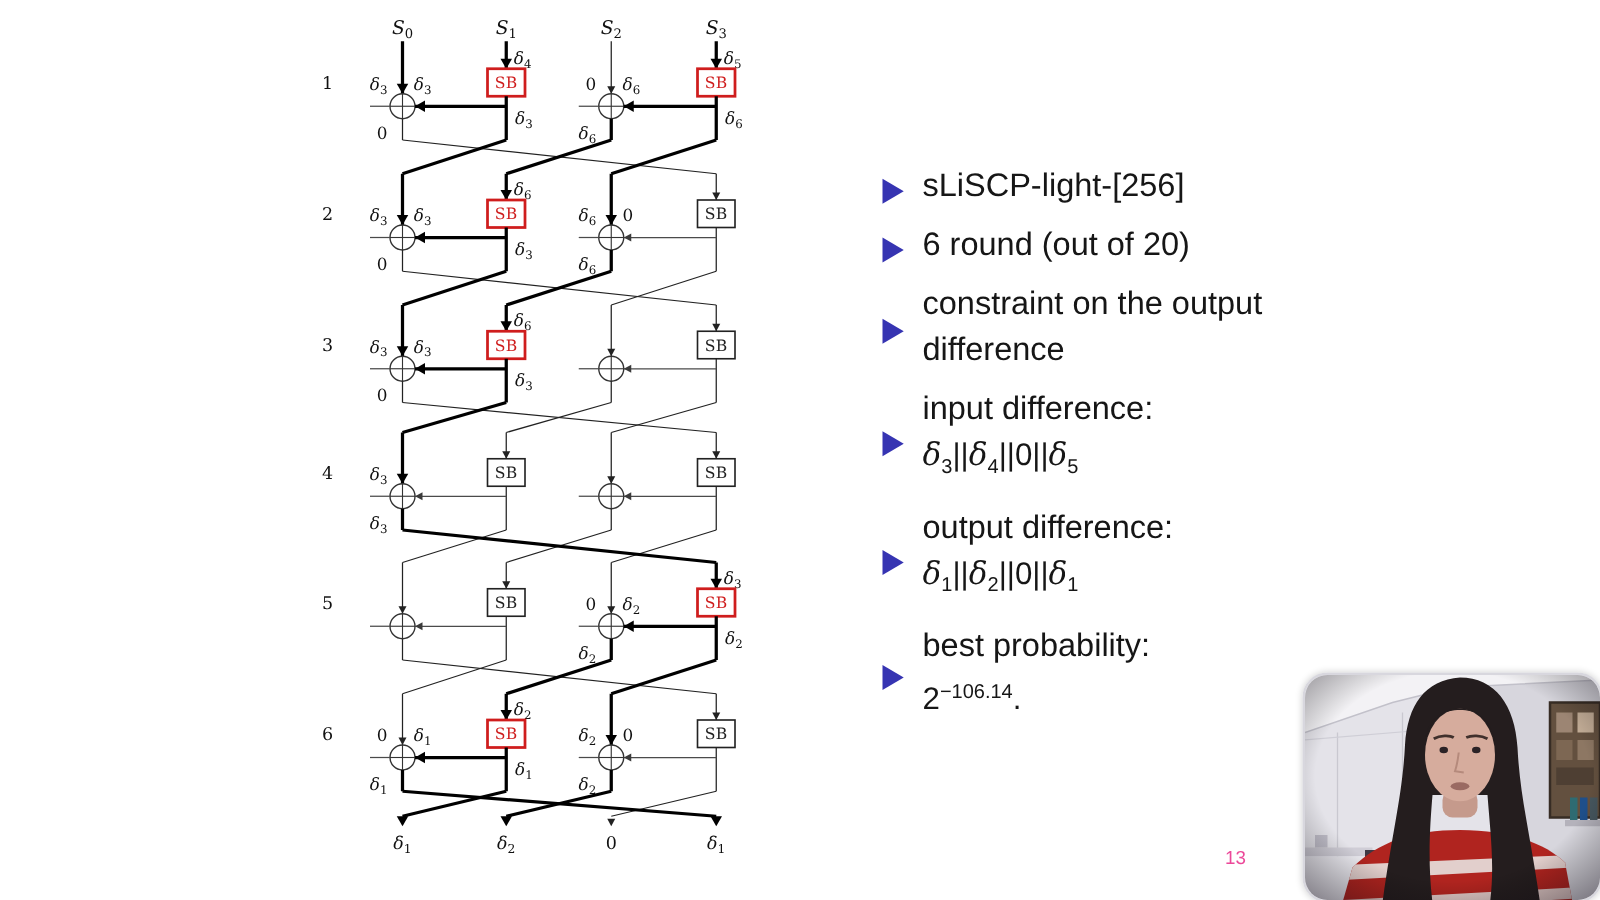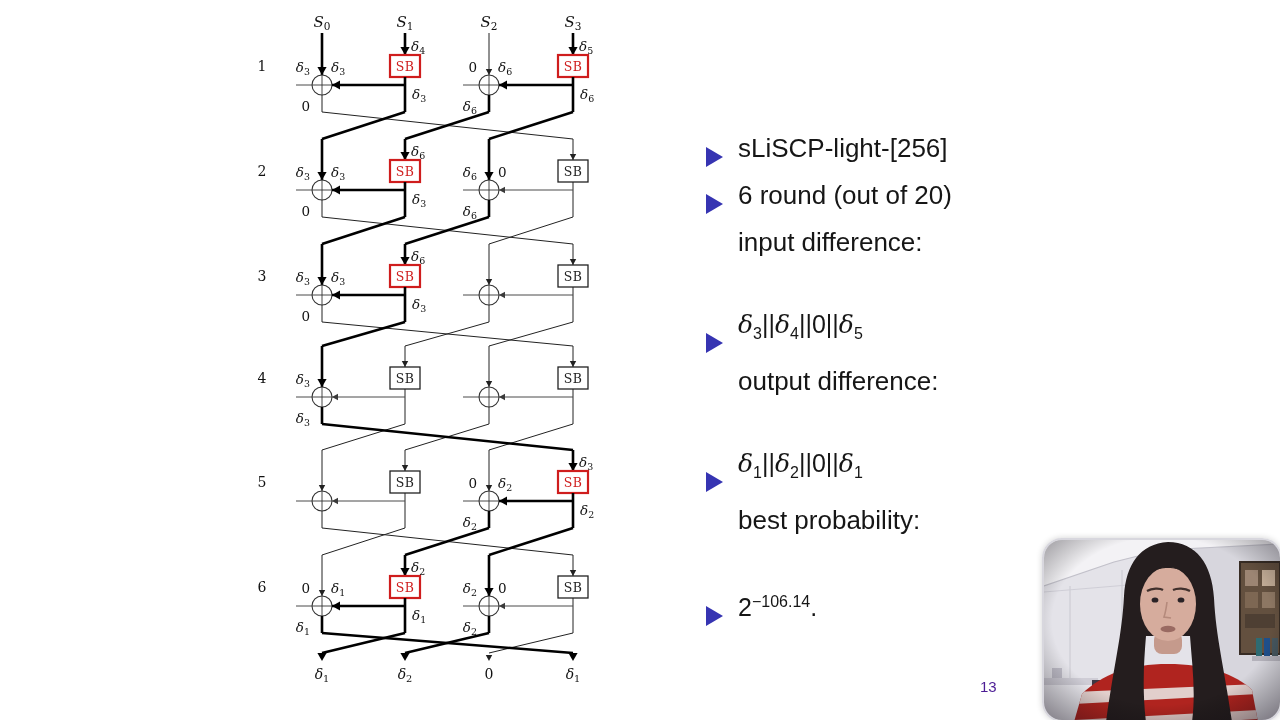--- a/index.html
+++ b/index.html
@@ -1,29 +1,29 @@
 <!DOCTYPE html>
 <html><head>
 <meta charset="utf-8">
 <style>
   html,body{margin:0;padding:0;background:#ffffff;}
   .slide{position:relative;width:1280px;height:720px;background:#fff;overflow:hidden;
          font-family:"Liberation Sans",sans-serif;}
   #diagram{position:absolute;left:0;top:0;}
   #bullets{position:absolute;left:706px;top:130px;width:378px;list-style:none;margin:0;padding:0;}
-  #bullets li{display:flex;align-items:flex-end;gap:15px;margin:0 0 10px 0;
+  #bullets li{display:flex;align-items:center;gap:15px;margin:0 0 10px 0;
               font-size:26px;line-height:37px;color:#161616;}
   .tri{flex:0 0 auto;width:0;height:0;margin-top:8px;
        border-left:17px solid #3634b2;border-top:10px solid transparent;border-bottom:10px solid transparent;}
   .btxt{flex:1 1 auto;}
-  .mathline{font-size:25px;line-height:38px;color:#161616;margin-top:44px;}
+  .mathline{font-size:25px;line-height:38px;color:#161616;}
   .dlt{font-family:"DejaVu Serif",serif;font-style:italic;}
   .mathline sub{font-size:16px;}
   .mathline sup{font-size:16px;}
-  #pagenum{position:absolute;left:980px;top:678px;font-size:15px;color:#4c1d95;}
+  #pagenum{position:absolute;left:980px;top:678px;font-size:15px;color:#ec4899;}
   #webcam{position:absolute;left:1042px;top:538px;width:236px;height:180px;
           border-radius:20px;overflow:hidden;border:2px solid #d8d7de;
           box-shadow:0 0 6px rgba(0,0,0,.18);}
   #webcam svg{display:block;}
 </style>
 </head>
 <body>
 
 <div class="slide">
 
@@ -333,20 +333,24 @@
     </svg>
 
   <ul id="bullets">
       <li>
         <span class="tri"></span>
         <div class="btxt">sLiSCP-light-[256]</div>
       </li>
       <li>
         <span class="tri"></span>
         <div class="btxt">6 round (out of 20)</div>
+      </li>
+      <li>
+        <span class="tri"></span>
+        <div class="btxt">constraint on the output<br>difference</div>
       </li>
       <li>
         <span class="tri"></span>
         <div class="btxt">input difference:<div class="mathline"><span class="dlt">δ</span><sub>3</sub>||<span class="dlt">δ</span><sub>4</sub>||0||<span class="dlt">δ</span><sub>5</sub></div></div>
       </li>
       <li>
         <span class="tri"></span>
         <div class="btxt">output difference:<div class="mathline"><span class="dlt">δ</span><sub>1</sub>||<span class="dlt">δ</span><sub>2</sub>||0||<span class="dlt">δ</span><sub>1</sub></div></div>
       </li>
       <li>

